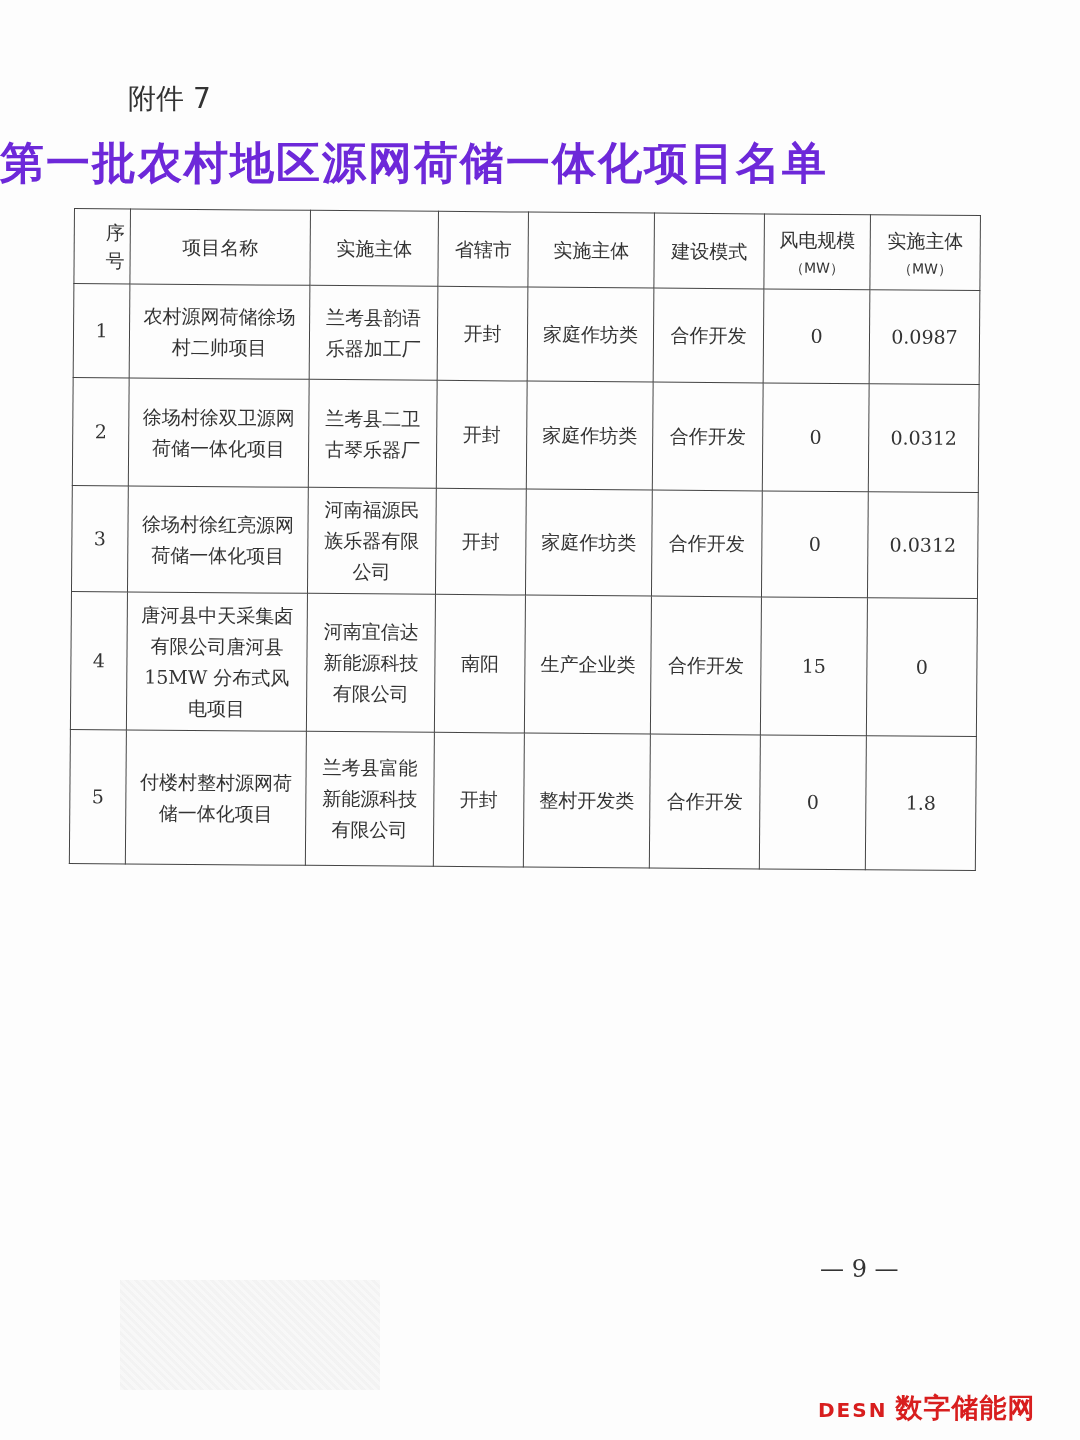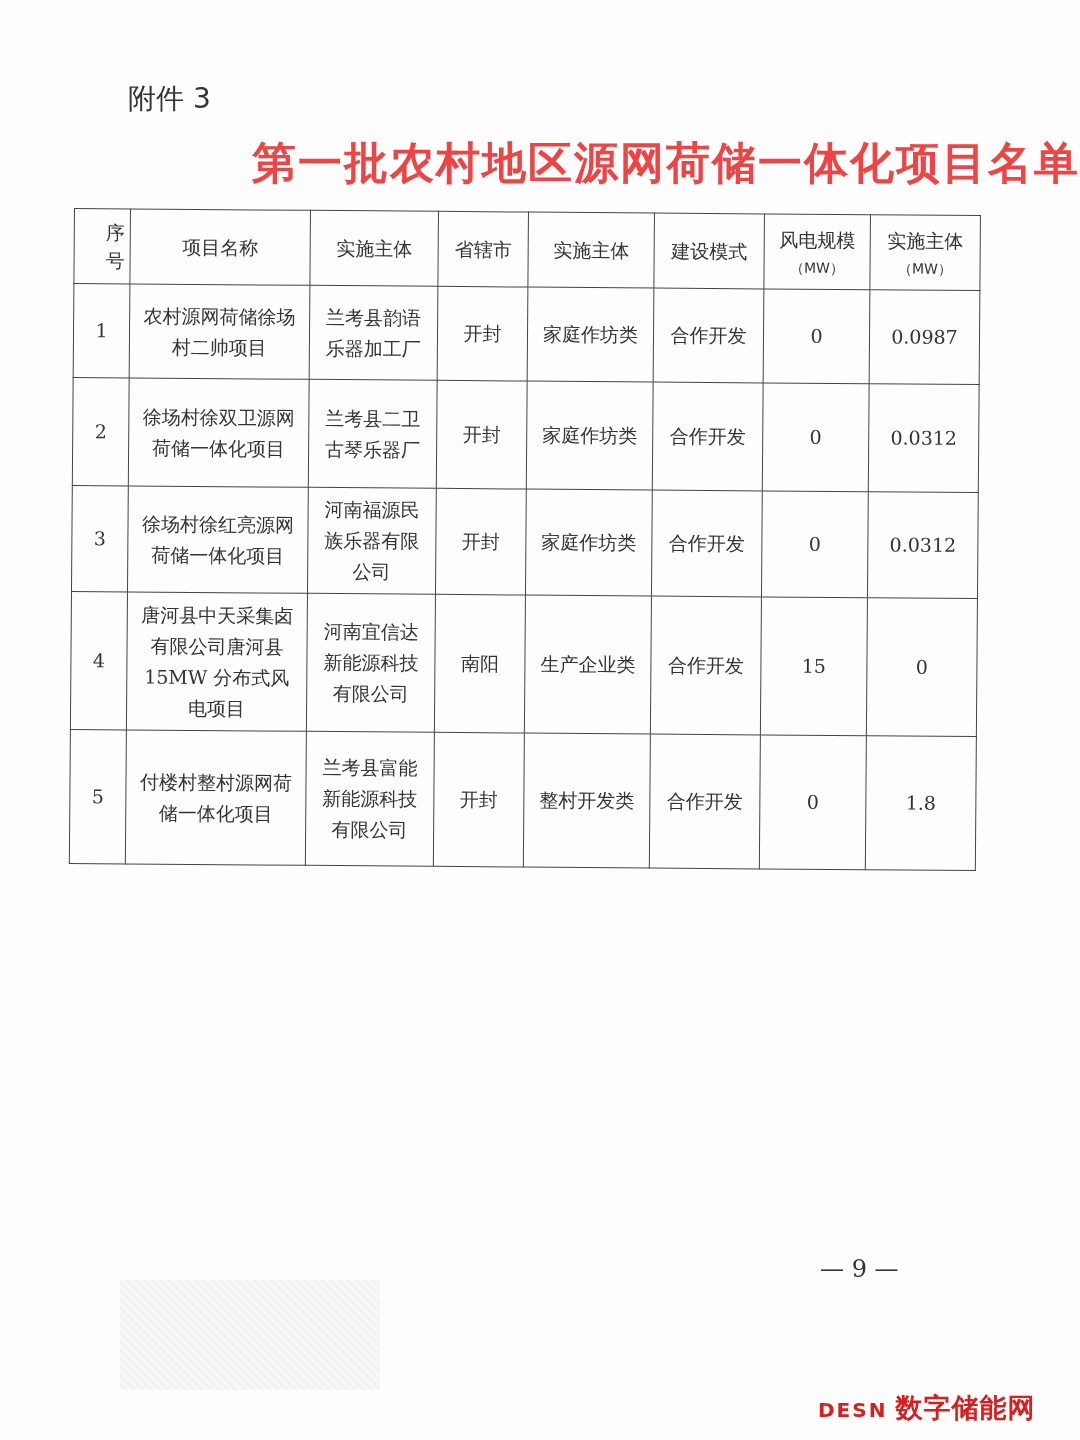--- a/index.html
+++ b/index.html
@@ -5,22 +5,22 @@
   html, body { margin:0; padding:0; }
   body {
     width:1080px; height:1440px; background:#fdfdfd; position:relative; overflow:hidden;
     font-family: "DejaVu Serif", "Liberation Serif", serif; color:#2a2a2a;
   }
   .attach {
     position:absolute; left:128px; top:80px; font-size:28px;
     font-family: "DejaVu Sans", "Liberation Sans", sans-serif; color:#333;
   }
   .title {
-    position:absolute; left:0; width:1080px; top:134px; text-align:right;
-    font-size:44px; font-weight:bold; letter-spacing:2px; color:#ef4444;
+    position:absolute; left:0; width:1080px; top:134px; text-align:left;
+    font-size:44px; font-weight:bold; letter-spacing:2px; color:#6d28d9;
     font-family: "DejaVu Serif", "Liberation Serif", serif;
   }
   table {
     position:absolute; left:74px; top:208px; width:906px;
     border-collapse:collapse; table-layout:fixed;
     transform: rotate(0.45deg); transform-origin: left top;
   }
   td, th {
     border:1.5px solid #444; text-align:center; vertical-align:middle;
     font-size:19px; line-height:31px; color:#333; padding:2px 4px; font-weight:normal;
@@ -39,21 +39,21 @@
   .logo .en { font-size:20px; letter-spacing:2px; margin-right:8px; }
   .smudge {
     position:absolute; left:120px; top:1280px; width:260px; height:110px;
     background: repeating-linear-gradient(45deg, #f4f4f4 0 3px, #ececec 3px 6px);
     opacity:0.6;
   }
 </style>
 </head>
 <body>
 
-<div class="attach">附件 3</div>
+<div class="attach">附件 7</div>
 <div class="title">第一批农村地区源网荷储一体化项目名单</div>
 
 <table>
   <colgroup>
     <col style="width:56px">
       <col style="width:180px">
       <col style="width:128px">
       <col style="width:90px">
     <col style="width:126px">
       <col style="width:110px">

